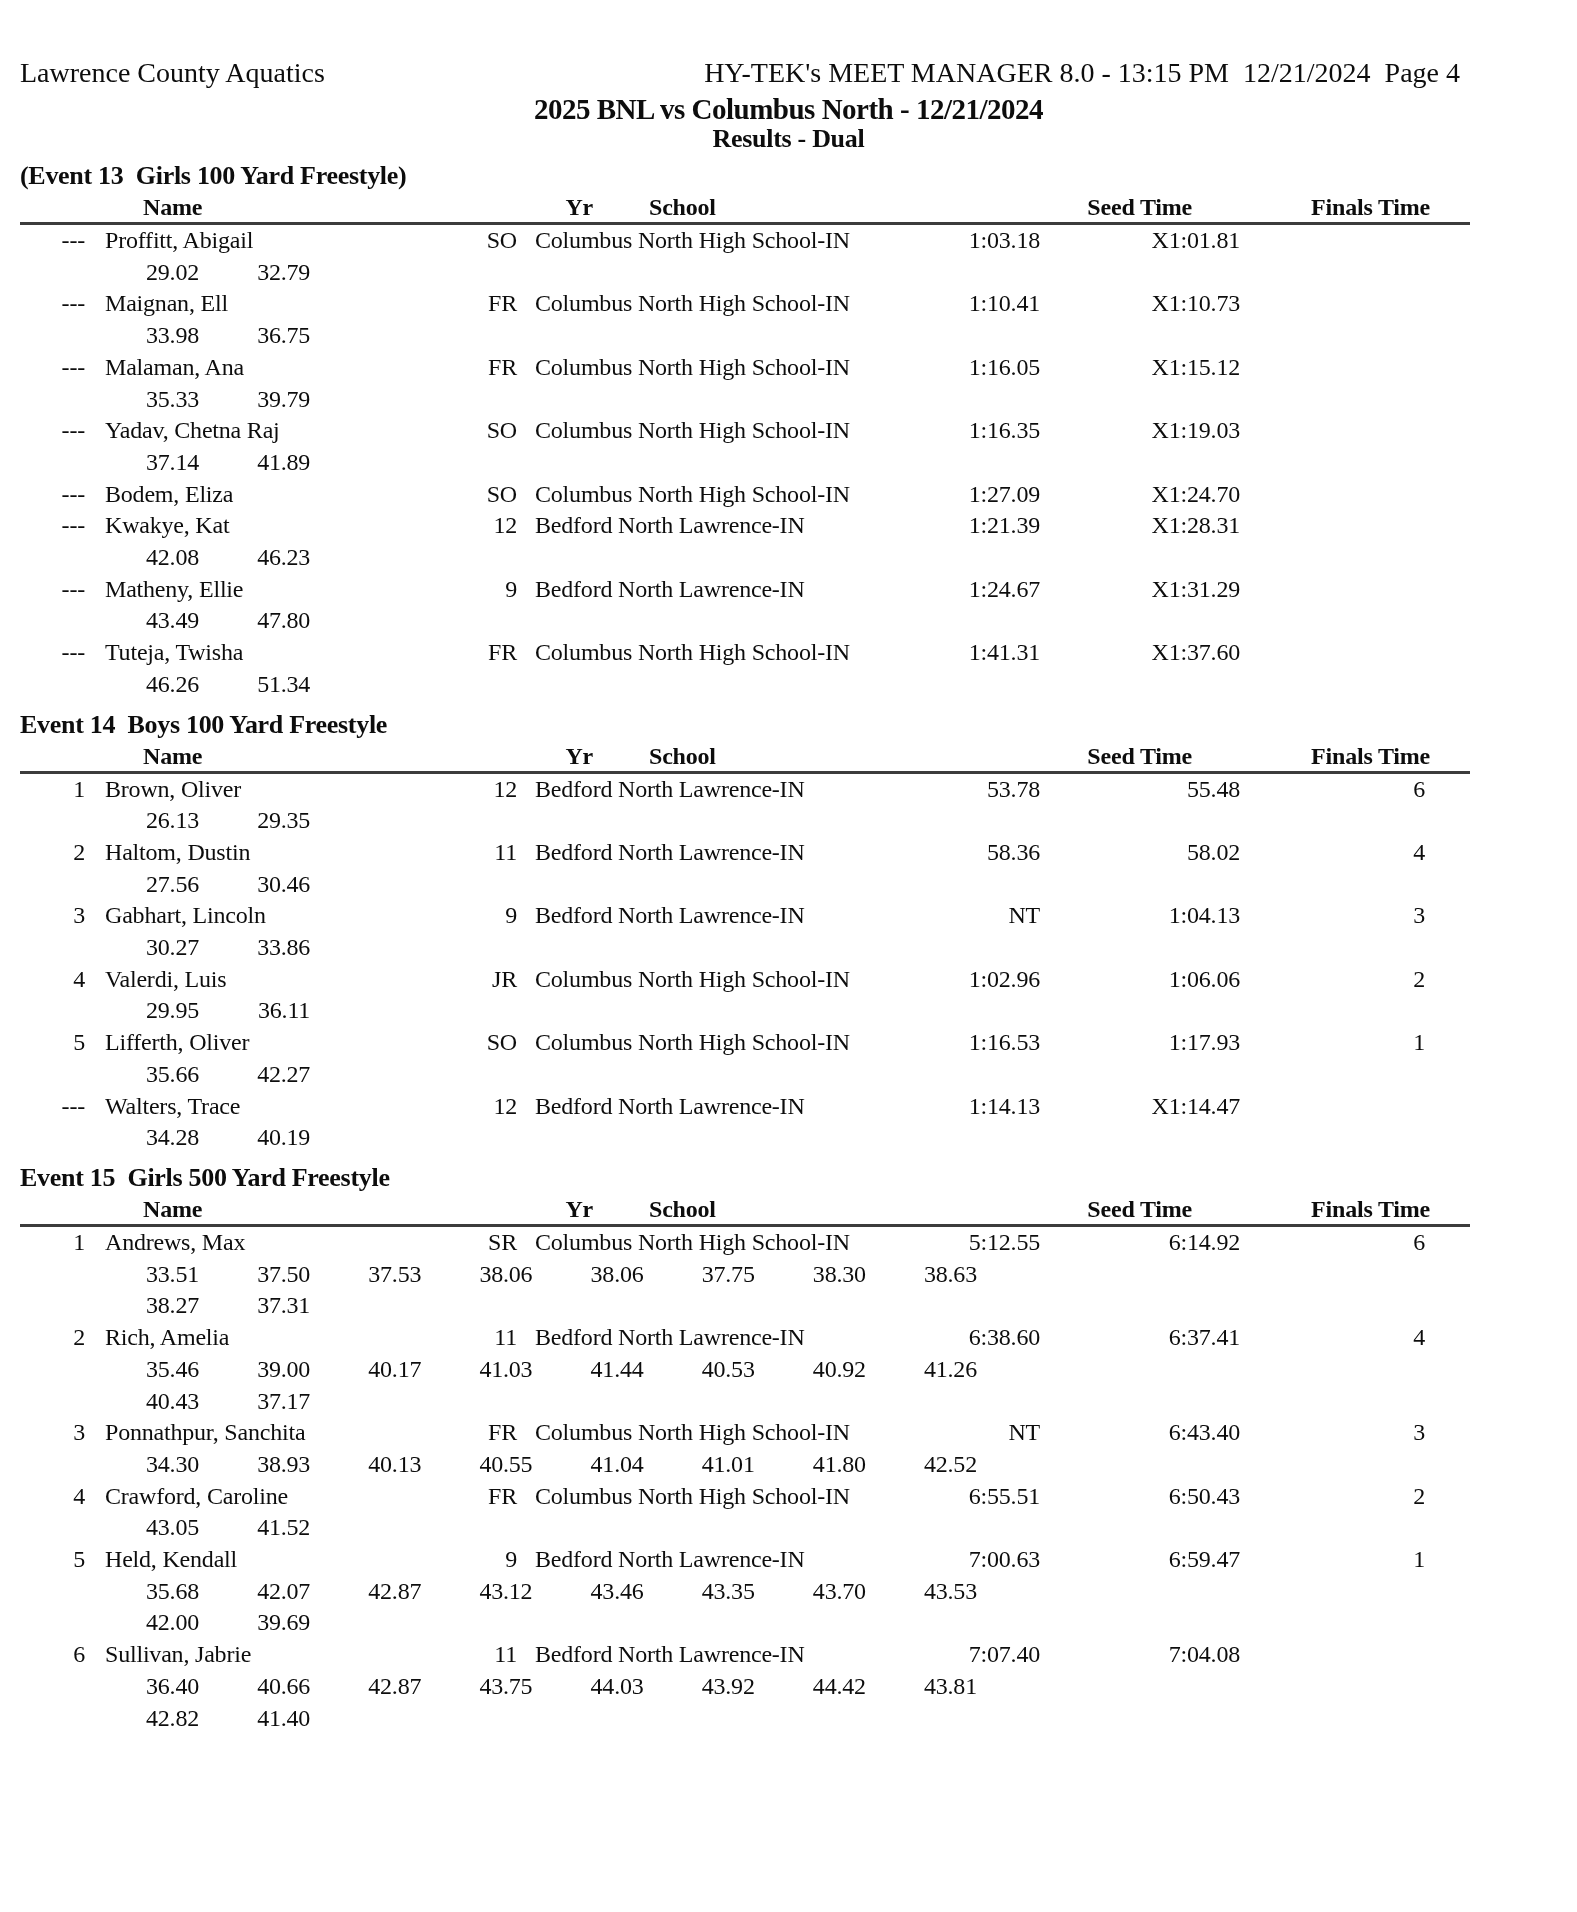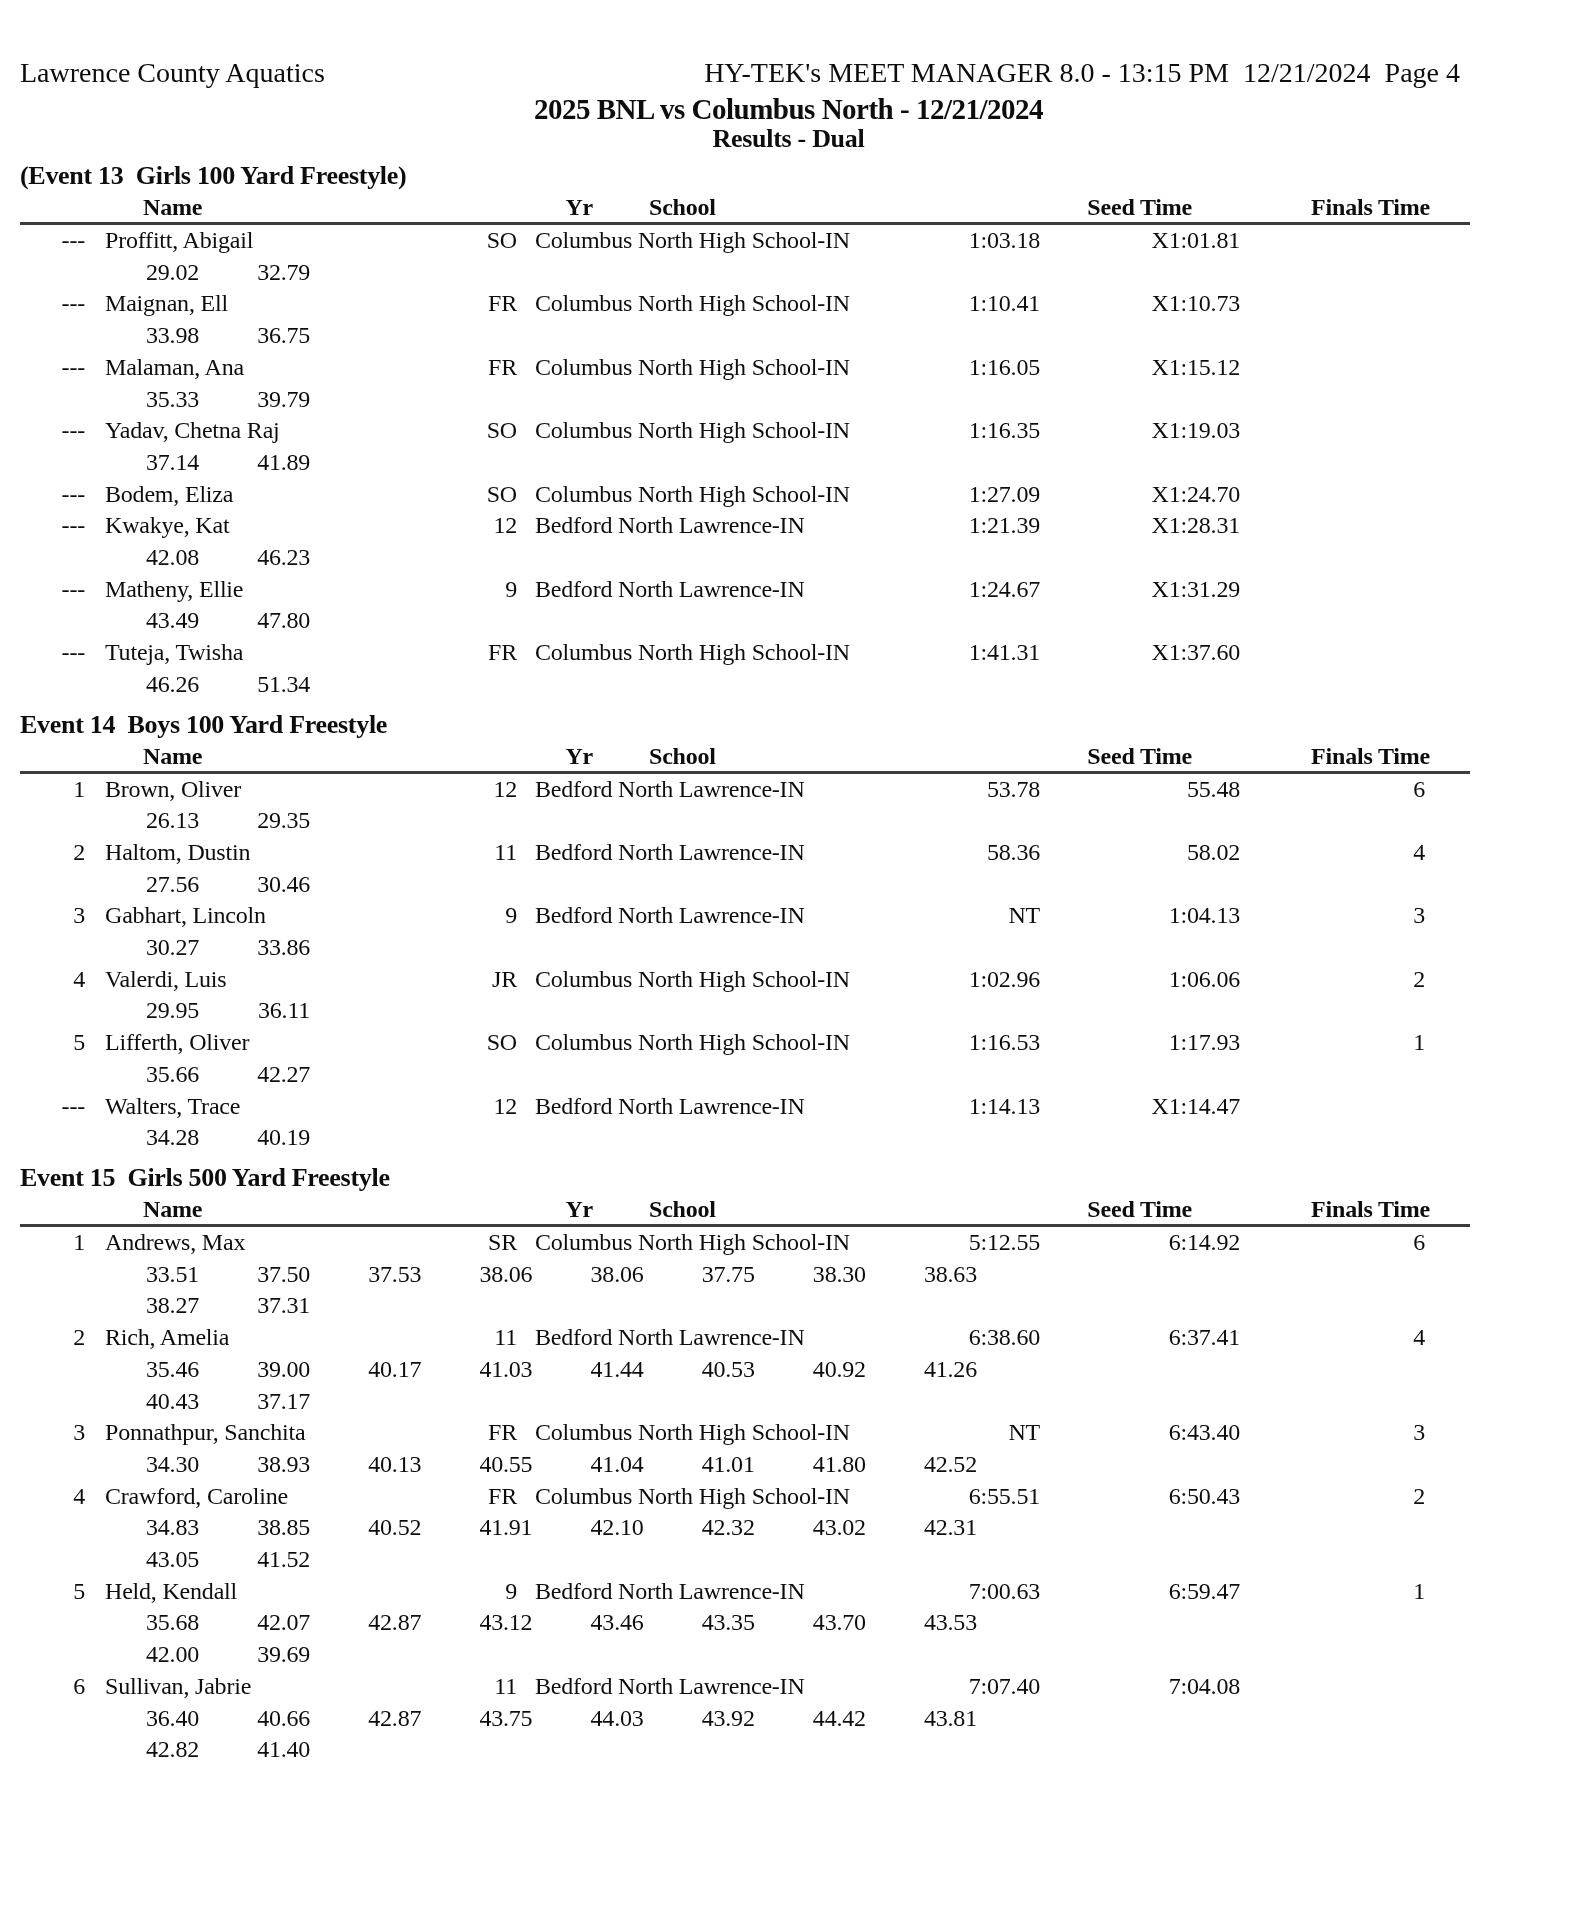--- a/index.html
+++ b/index.html
@@ -440,30 +440,20 @@
       <div class="entry-main">
         <span class="c-place">4</span>
         <span class="c-name">Crawford, Caroline</span>
         <span class="c-yr">FR</span>
         <span class="c-school">Columbus North High School-IN</span>
         <span class="c-seed">6:55.51</span>
         <span class="c-finals">6:50.43</span>
         <span class="c-points">2</span>
         <span></span>
       </div>
-    <div class="splits">
-              <span>34.83</span>
-              <span>38.85</span>
-              <span>40.52</span>
-              <span>41.91</span>
-              <span>42.10</span>
-              <span>42.32</span>
-              <span>43.02</span>
-              <span>42.31</span>
-            </div>
             <div class="splits">
               <span>43.05</span>
               <span>41.52</span>
             </div>
           </div>
 
     <div class="entry">
       <div class="entry-main">
         <span class="c-place">5</span>
         <span class="c-name">Held, Kendall</span>

